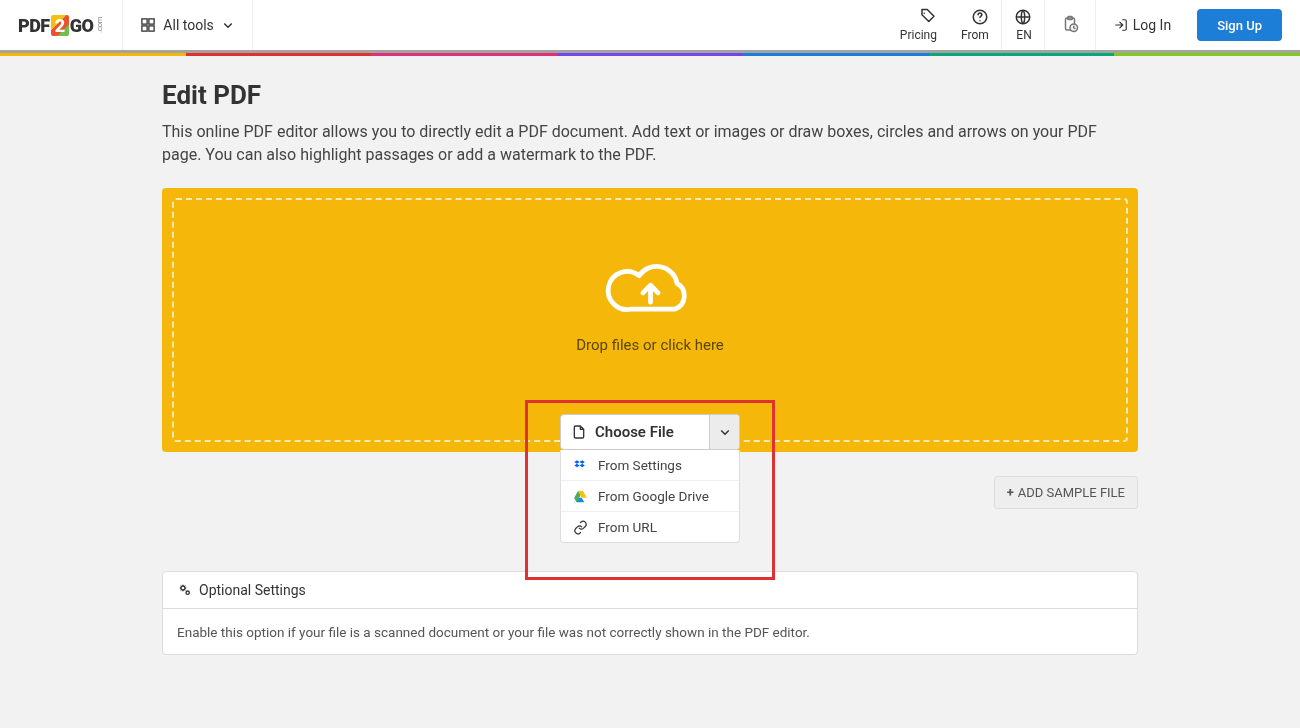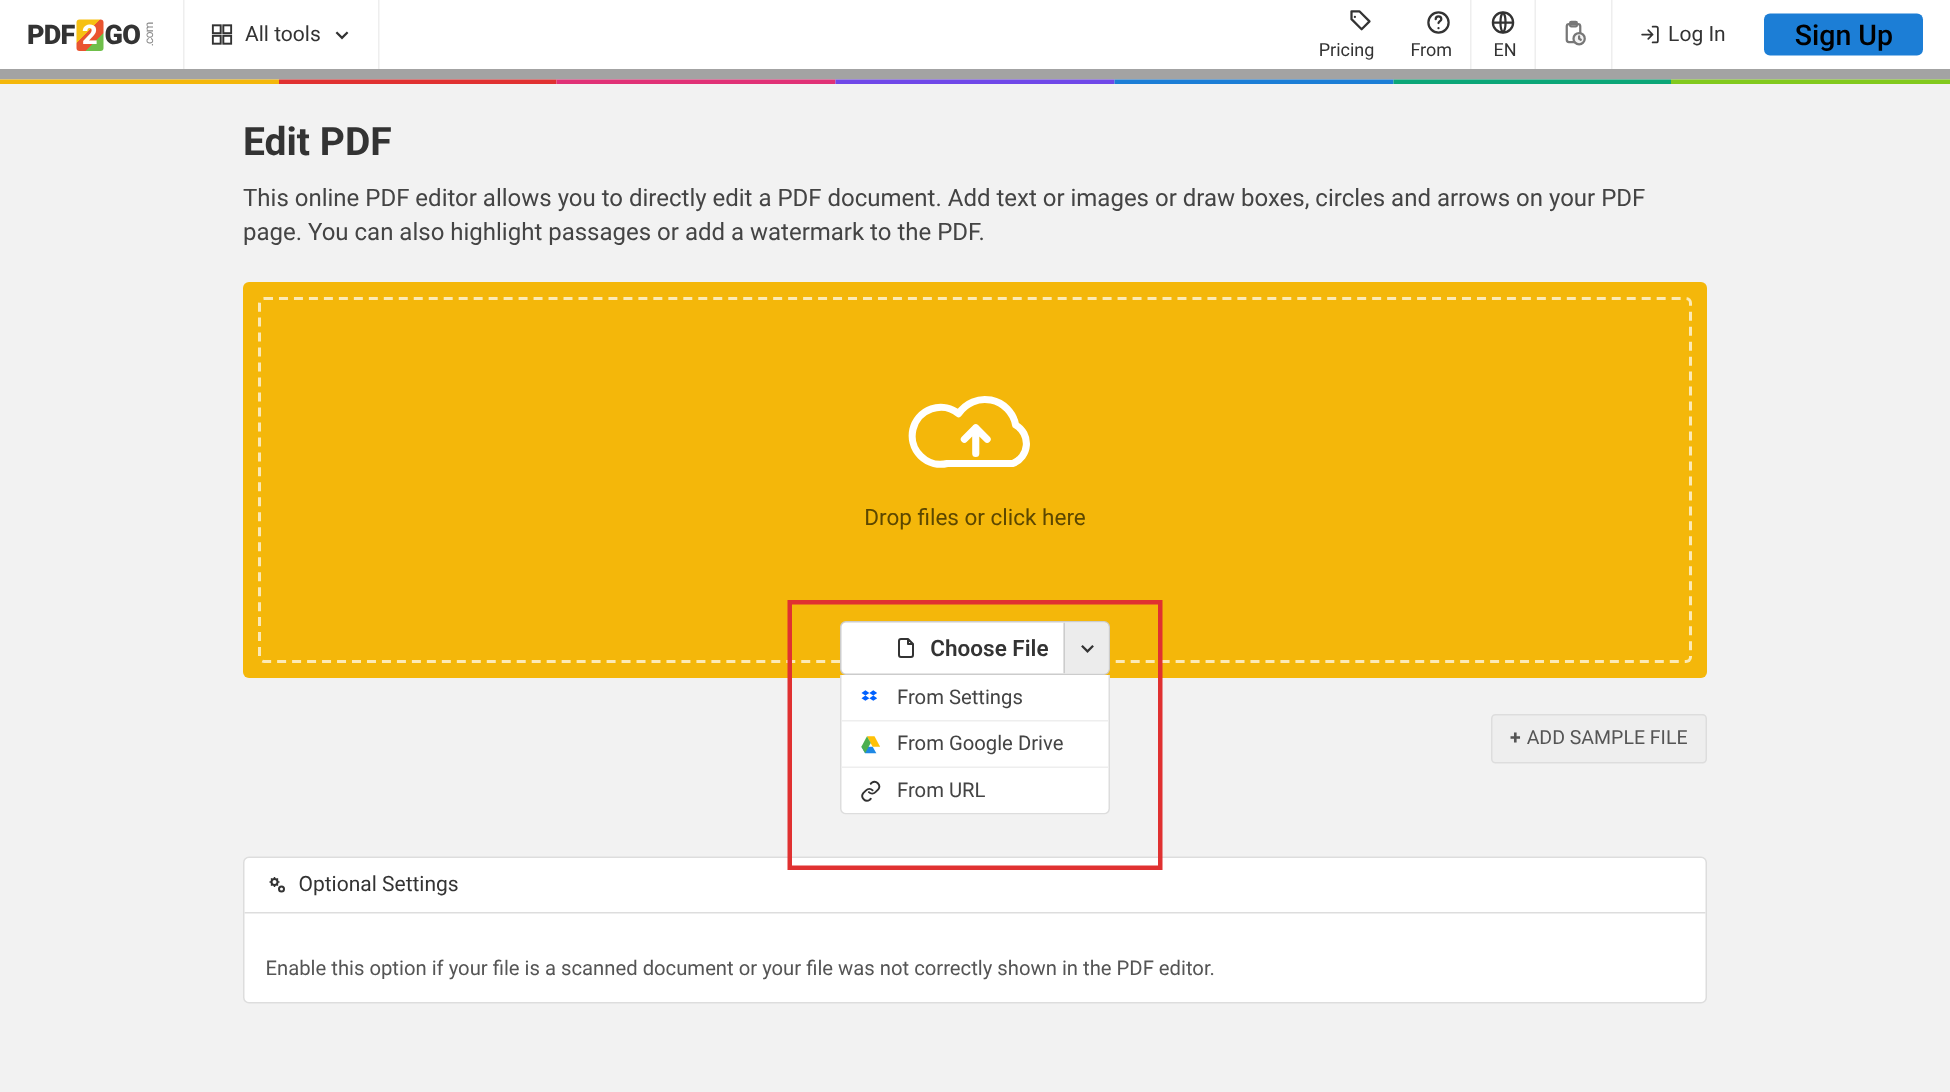--- a/index.html
+++ b/index.html
@@ -1,53 +1,53 @@
 <!DOCTYPE html>
 <html><head>
 <meta charset="utf-8">
 <style>
 * { box-sizing: border-box; margin: 0; padding: 0; }
 body { font-family: -apple-system, BlinkMacSystemFont, "Segoe UI", Roboto, Helvetica, Arial, sans-serif; background: #f2f2f2; color: #333; width: 1300px; }
-.header { background: #fff; display: flex; align-items: stretch; height: 53px; border-bottom: 7px solid #a3a3a3; }
+.header { background: #fff; display: flex; align-items: stretch; height: 53px; border-bottom: 3px solid #a3a3a3; }
 .logo { padding: 0 18px; display: flex; align-items: center; font-weight: 900; font-size: 18px; letter-spacing: -0.5px; border-right: 1px solid #eee; }
 .logo .two { background: linear-gradient(135deg,#f6c013 40%,#e9542f 40%,#e9542f 70%,#6fbf4a 70%); color:#fff; padding:0 4px; border-radius:2px; margin:0 1px; }
 .logo .small { font-size:8px; writing-mode: vertical-rl; transform: rotate(180deg); margin-left:2px; font-weight:400; color:#888;}
 .alltools { display:flex; align-items:center; padding:6px 18px; gap:8px; font-size:14px; border-right:1px solid #eee; cursor:pointer; }
 .spacer { flex:1; }
 .navitem { display:flex; flex-direction:column; align-items:flex-end; justify-content:center; padding:0 12px; font-size:12px; cursor:pointer; color:#333; }
 .navitem svg, .navitem .ico { width:18px; height:18px; margin-bottom:2px; }
 .vsep { width:1px; background:#eee; }
 .login { display:flex; align-items:center; padding:0 18px; font-size:14px; cursor:pointer; gap:5px; }
-.signup { display:flex; align-items:center; margin:9px 18px 9px 8px; padding:0 20px; background:#1c7ed6; color:#000000; border-radius:4px; font-size:19px; font-weight:500; cursor:pointer; }
+.signup { display:flex; align-items:center; margin:9px 18px 9px 8px; padding:0 20px; background:#1c7ed6; color:#ffffff; border-radius:4px; font-size:13px; font-weight:500; cursor:pointer; }
 .colorbar { height:3px; display:flex; }
 .colorbar div { flex:1; }
 .container { max-width: 976px; margin: 0 auto; padding: 24px 0; }
 h1 { font-size: 26px; font-weight:700; margin-bottom: 10px; }
 .subtitle { font-size: 16px; color:#444; line-height:1.45; margin-bottom: 22px; }
 .dropzone { background:#f4b70a; border-radius:4px; padding:10px; position:relative; min-height:264px; }
 .dropzone-inner { border:2px dashed rgba(255,255,255,0.7); border-radius:4px; height:244px; display:flex; flex-direction:column; align-items:center; justify-content:center; gap:12px; padding-bottom:30px;}
 .cloud-icon { width:95px; height:68px; }
 .cloud-icon path { stroke:#fff; stroke-width:5; fill:none; stroke-linecap:round; stroke-linejoin:round;}
 .droplabel { color:#5c4700; font-size:15px; }
 .choosewrap { position:absolute; left:50%; transform:translateX(-50%); top:358px; width:180px; }
 .redbox { position:absolute; left:50%; transform:translateX(-50%); top:344px; width:250px; height:180px; border:3px solid #e03131; pointer-events:none; }
 .choosebtn { display:flex; background:#fff; border:1px solid #ccc; border-radius:4px; overflow:hidden; }
-.choosebtn .main { flex:1; display:flex; align-items:center; justify-content:flex-end; gap:8px; padding:8px 10px; font-size:15px; font-weight:600; cursor:pointer; }
+.choosebtn .main { flex:1; display:flex; align-items:center; justify-content:flex-start; gap:8px; padding:8px 10px; font-size:15px; font-weight:600; cursor:pointer; }
 .choosebtn .caret { width:30px; display:flex; align-items:center; justify-content:center; border-left:1px solid #ccc; background:#ececec; cursor:pointer;}
 .dropdown { margin-top:0px; background:#fff; border:1px solid #ddd; border-top:none; border-radius:0 0 4px 4px; }
 .dropdown-item { display:flex; align-items:center; gap:10px; padding:7px 12px; font-size:13.5px; color:#444; cursor:pointer; border-bottom:1px solid #eee;}
 .dropdown-item:last-child { border-bottom:none;}
 .dropdown-item .dicon { width:15px; height:15px; display:flex; align-items:center; justify-content:center; font-size:13px;}
 .samplewrap { display:flex; justify-content:flex-end; margin-top:24px; margin-bottom: 62px;}
 .samplebtn { background:#eee; padding:8px 12px; font-size:13px; color:#555; border-radius:3px; cursor:pointer; display:flex; align-items:center; gap:4px; border:1px solid #ddd;}
 .optional { border:1px solid #ddd; background:#fff; border-radius:4px; }
 .optional-head { padding:10px 14px; font-size:14px; font-weight:400; display:flex; align-items:center; gap:6px; border-bottom:1px solid #ddd;}
 .optional-body { padding:12px 14px; font-size:14px;}
 .optlabel { font-weight:600; }
-.optdesc { color:#555; font-size:13.5px; margin-top:16px; line-height:1.4;}
+.optdesc { color:#555; font-size:13.5px; margin-top:2px; line-height:1.4;}
 input[type=checkbox] { margin-right:4px; vertical-align:middle;}
 .content-wrap { position:relative; }
 </style>
 </head>
 <body>
 
 <div class="header">
   <div class="logo">
     <span>PDF</span>
     <span class="two">2</span>

